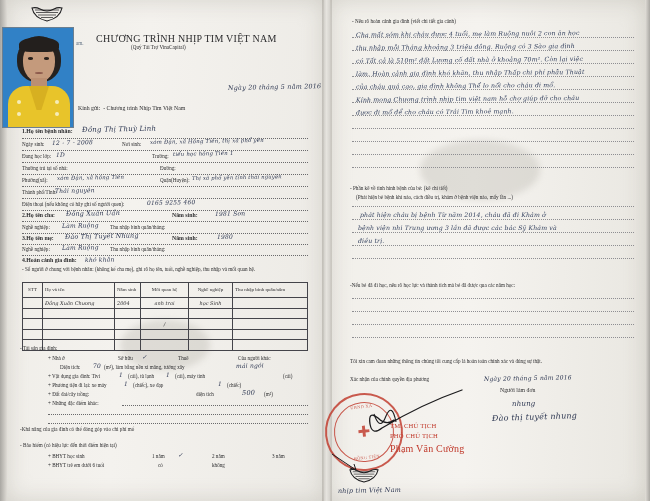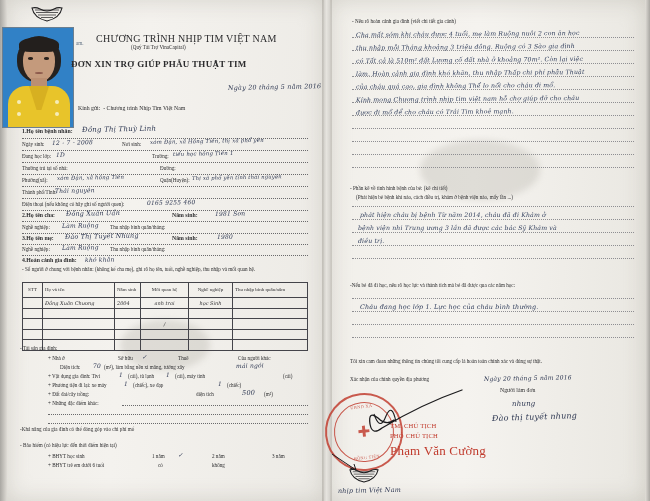--- a/index.html
+++ b/index.html
@@ -173,21 +173,20 @@
     <div class="btn" style="left:14px;top:72px;"></div>
     <div class="btn" style="left:14px;top:84px;"></div>
     <div class="btn" style="left:52px;top:72px;"></div>
     <div class="btn" style="left:52px;top:84px;"></div>
   </div>
 
   <div class="t pr" style="left:76px;top:40px;color:#5f6f82;">am.</div>
 
   <div class="t" style="left:96px;top:33px;font-size:10px;letter-spacing:.25px;">CHƯƠNG TRÌNH NHỊP TIM VIỆT NAM</div>
   <div class="t pr" style="left:131px;top:44px;">(Quỹ Tài Trợ VinaCapital)</div>
-  <div class="t b" style="left:71px;top:59px;font-size:9px;letter-spacing:.3px;">ĐƠN XIN TRỢ GIÚP PHẪU THUẬT TIM</div>
 
   <div class="t hand" style="left:228px;top:84px;font-size:6.4px;">Ngày 20 tháng 5 năm 2016</div>
 
   <div class="t pr6" style="left:78px;top:105px;">Kính gửi:  - Chương trình Nhịp Tim Việt Nam</div>
 
   <div class="t pr6 b" style="left:22px;top:128px;">1.Họ tên bệnh nhân:</div>
   <div class="t hand" style="left:82px;top:126px;font-size:7px;">Đồng Thị Thuỳ Linh</div>
   <div class="t dots" style="left:22px;top:138px;width:286px;height:0;"></div>
 
   <div class="t pr" style="left:22px;top:141px;">Ngày sinh:</div>
@@ -388,21 +387,20 @@
   <div class="t hand2" style="left:358px;top:224px;">bệnh viện nhi Trung ương 3 lần đã được các bác Sỹ Khám và</div>
   <div class="t hand2" style="left:358px;top:237px;">điều trị.</div>
 
   <div class="t pr" style="left:350px;top:281px;width:284px;white-space:normal;line-height:8px;">-Nếu bé đã đi học, nêu rõ học lực và thành tích mà bé đã được qua các năm học:</div>
 
   <div class="rule" style="top:298px;"></div>
   <div class="rule" style="top:311px;"></div>
   <div class="rule" style="top:324px;"></div>
   <div class="rule" style="top:337px;"></div>
 
-  <div class="t hand2" style="left:360px;top:303px;font-size:6.4px;">Cháu đang học lớp 1. Lực học của cháu bình thường.</div>
 
   <div class="t pr" style="left:350px;top:358px;">Tôi xin cam đoan những thông tin chúng tôi cung cấp là hoàn toàn chính xác và đúng sự thật.</div>
 
   <div class="t pr" style="left:350px;top:376px;">Xác nhận của chính quyền địa phương</div>
 
   <div class="t hand" style="left:484px;top:375px;font-size:6px;">Ngày 20 tháng 5 năm 2016</div>
   <div class="t pr6" style="left:500px;top:387px;">Người làm đơn</div>
   <div class="t hand" style="left:512px;top:400px;font-size:7px;">nhung</div>
   <div class="t hand" style="left:492px;top:414px;font-size:8px;transform:rotate(-2deg);">Đào thị tuyết nhung</div>
 
@@ -412,21 +410,21 @@
     <div class="arc2">HỒNG TIẾN</div>
   </div>
 
   <svg id="sig-curve" width="140" height="60" viewBox="0 0 140 60">
     <path d="M110 2 Q70 16 30 40 Q20 48 18 36 Q16 22 26 30 Q34 38 42 32" fill="none" stroke="#1b1b1d" stroke-width="1.3" stroke-linecap="round"></path>
     <path d="M22 26 Q28 44 34 28 Q40 14 44 34" fill="none" stroke="#1b1b1d" stroke-width="1.1"></path>
   </svg>
 
   <div class="t redtext" style="left:390px;top:422px;font-size:6.6px;letter-spacing:.2px;">TM. CHỦ TỊCH</div>
   <div class="t redtext" style="left:390px;top:432px;font-size:6.6px;letter-spacing:.2px;">PHÓ CHỦ TỊCH</div>
-  <div class="t redtext" style="left:390px;top:443px;font-size:13px;letter-spacing:.2px;">Phạm Văn Cường</div>
+  <div class="t redtext" style="left:390px;top:443px;font-size:10px;letter-spacing:.2px;">Phạm Văn Cường</div>
 
   <svg style="position:absolute;left:330px;top:452px;" width="60" height="30" viewBox="0 0 60 30">
     <path d="M2 2 L26 18" stroke="#1d1d1f" stroke-width="1" fill="none"></path>
     <path d="M26 18 L20 16 M26 18 L24 12" stroke="#1d1d1f" stroke-width="1" fill="none"></path>
   </svg>
   <div class="logo-heart" style="left:348px;top:468px;">
     <svg width="32" height="15" viewBox="0 0 34 16">
       <path d="M2 2 Q6 1 10 3 Q17 7 24 3 Q28 1 32 2 Q30 12 17 15 Q4 12 2 2 Z" fill="none" stroke="#1d1d1f" stroke-width="1.1"></path>
       <path d="M5 4 L29 4 M6 6.5 L28 6.5 M8 9 L26 9 M11 11.5 L23 11.5" stroke="#1d1d1f" stroke-width=".7"></path>
     </svg>

